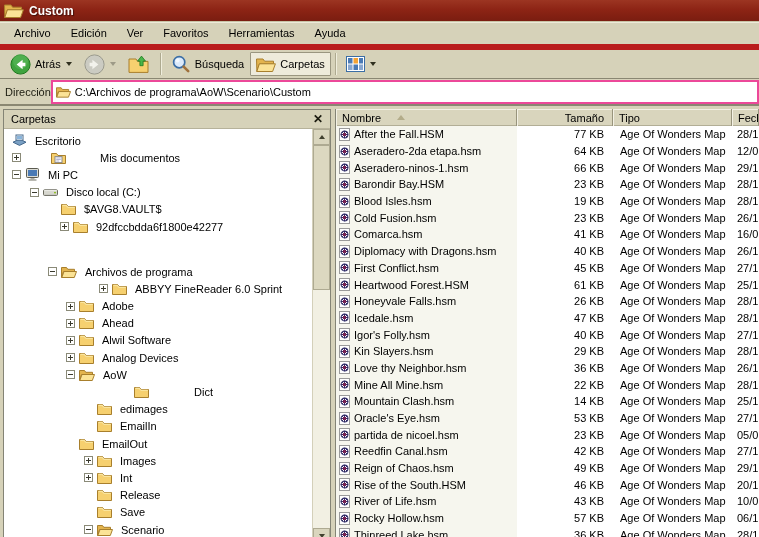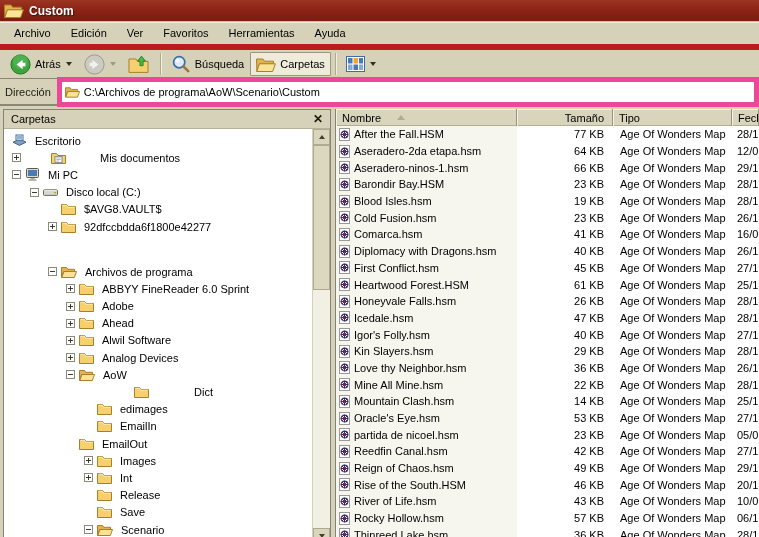--- a/index.html
+++ b/index.html
@@ -20,24 +20,24 @@
   
   .toolbar{height:28px;display:flex;align-items:center;padding-left:4px;background:#d6d2b9;
     border-bottom:1px solid #8a8772}
   .tbtn{display:flex;align-items:center;gap:4px;padding:2px 5px;height:24px;box-sizing:border-box;border:1px solid transparent}
   .tbtn.pressed{background:#eeebdb;border:1px solid #9a9680;border-radius:1px}
   .tlabel{font-size:11px}
   .tsep{width:1px;height:22px;background:#aeaa90;box-shadow:1px 0 #f0eedd;margin:0 4px}
   .drop{width:0;height:0;border-left:3px solid transparent;border-right:3px solid transparent;border-top:4px solid #30301f;margin-left:1px}
   .drop.dis{border-top-color:#9d9a87}
   
-  .addressbar{height:25px;display:flex;align-items:center;gap:6px;padding-left:5px;background:#d6d2b9;
+  .addressbar{height:25px;display:flex;align-items:center;padding-left:5px;background:#d6d2b9;
     border-bottom:2px solid #8a8772}
   .addr-label{color:#1c1c10}
-  .addr-input{flex:1;height:20px;background:#fff;border:5px solid #ec4899;display:flex;align-items:center;gap:4px;
+  .addr-input{flex:1;height:20px;background:#fff;border:2px solid #ec4899;display:flex;align-items:center;gap:4px;
     padding-left:3px;overflow:hidden;white-space:nowrap}
   
   .main{display:flex;height:438px;box-sizing:border-box;padding:3px 0 0 3px;background:#d6d2b9}
   .folders-panel{width:328px;flex:none;display:flex;flex-direction:column;background:#fff;
     border:1px solid #848475;border-bottom:none;box-sizing:border-box}
   .panel-header{height:18px;flex:none;background:#d6d2b9;border-bottom:1px solid #b6b29a;
     display:flex;align-items:center;justify-content:space-between;padding:0 7px}
   .panel-close{font-size:12px;font-weight:bold;color:#1a1a0e;cursor:default;line-height:10px}
   .tree-wrap{flex:1;display:flex;overflow:hidden}
   .tree{flex:1;overflow:hidden;padding-top:3px}
@@ -235,41 +235,41 @@
           <div class="tree-item" style="padding-left: 44px;">
             <span class="expander none"></span>
             <span class="ticon">
               <svg width="15" height="12" viewBox="0 0 15 12">
                 <path d="M.5 1.5 L5.5 1.5 L7 3.5 L14.5 3.5 L14.5 11.5 L.5 11.5 Z" fill="#f6d06f" stroke="#a87f2c"></path>
                 <path d="M1.5 2.2 L5.2 2.2 L6.6 4.2 L13.8 4.2" fill="none" stroke="#fdeeb3"></path>
               </svg>
             </span>
             <span class="tname">$AVG8.VAULT$</span>
           </div>
-          <div class="tree-item" style="padding-left: 44px;">
+          <div class="tree-item" style="padding-left: 44px; margin-left: 12px;">
             <span class="expander plus"></span>
             <span class="ticon">
               <svg width="15" height="12" viewBox="0 0 15 12">
                 <path d="M.5 1.5 L5.5 1.5 L7 3.5 L14.5 3.5 L14.5 11.5 L.5 11.5 Z" fill="#f6d06f" stroke="#a87f2c"></path>
                 <path d="M1.5 2.2 L5.2 2.2 L6.6 4.2 L13.8 4.2" fill="none" stroke="#fdeeb3"></path>
               </svg>
             </span>
             <span class="tname">92dfccbdda6f1800e42277</span>
           </div>
           <div class="tree-item" style="padding-left: 44px; margin-top: 28px;">
             <span class="expander minus"></span>
             <span class="ticon">
               <svg width="16" height="12" viewBox="0 0 16 12">
                 <path d="M.5 1.5 h5 l1.3 1.8 h6.7 v2.2 h-11 l-2 6 z" fill="#e3b44e" stroke="#a87f2c"></path>
                 <path d="M3 5.5 h12.5 l-2.2 6 H.8 z" fill="#fbe396" stroke="#a87f2c"></path>
               </svg>
             </span>
             <span class="tname">Archivos de programa</span>
           </div>
-          <div class="tree-item" style="padding-left: 62px;">
+          <div class="tree-item" style="padding-left: 62px; margin-left: 33px;">
             <span class="expander plus"></span>
             <span class="ticon">
               <svg width="15" height="12" viewBox="0 0 15 12">
                 <path d="M.5 1.5 L5.5 1.5 L7 3.5 L14.5 3.5 L14.5 11.5 L.5 11.5 Z" fill="#f6d06f" stroke="#a87f2c"></path>
                 <path d="M1.5 2.2 L5.2 2.2 L6.6 4.2 L13.8 4.2" fill="none" stroke="#fdeeb3"></path>
               </svg>
             </span>
             <span class="tname">ABBYY FineReader 6.0 Sprint</span>
           </div>
           <div class="tree-item" style="padding-left: 62px;">

